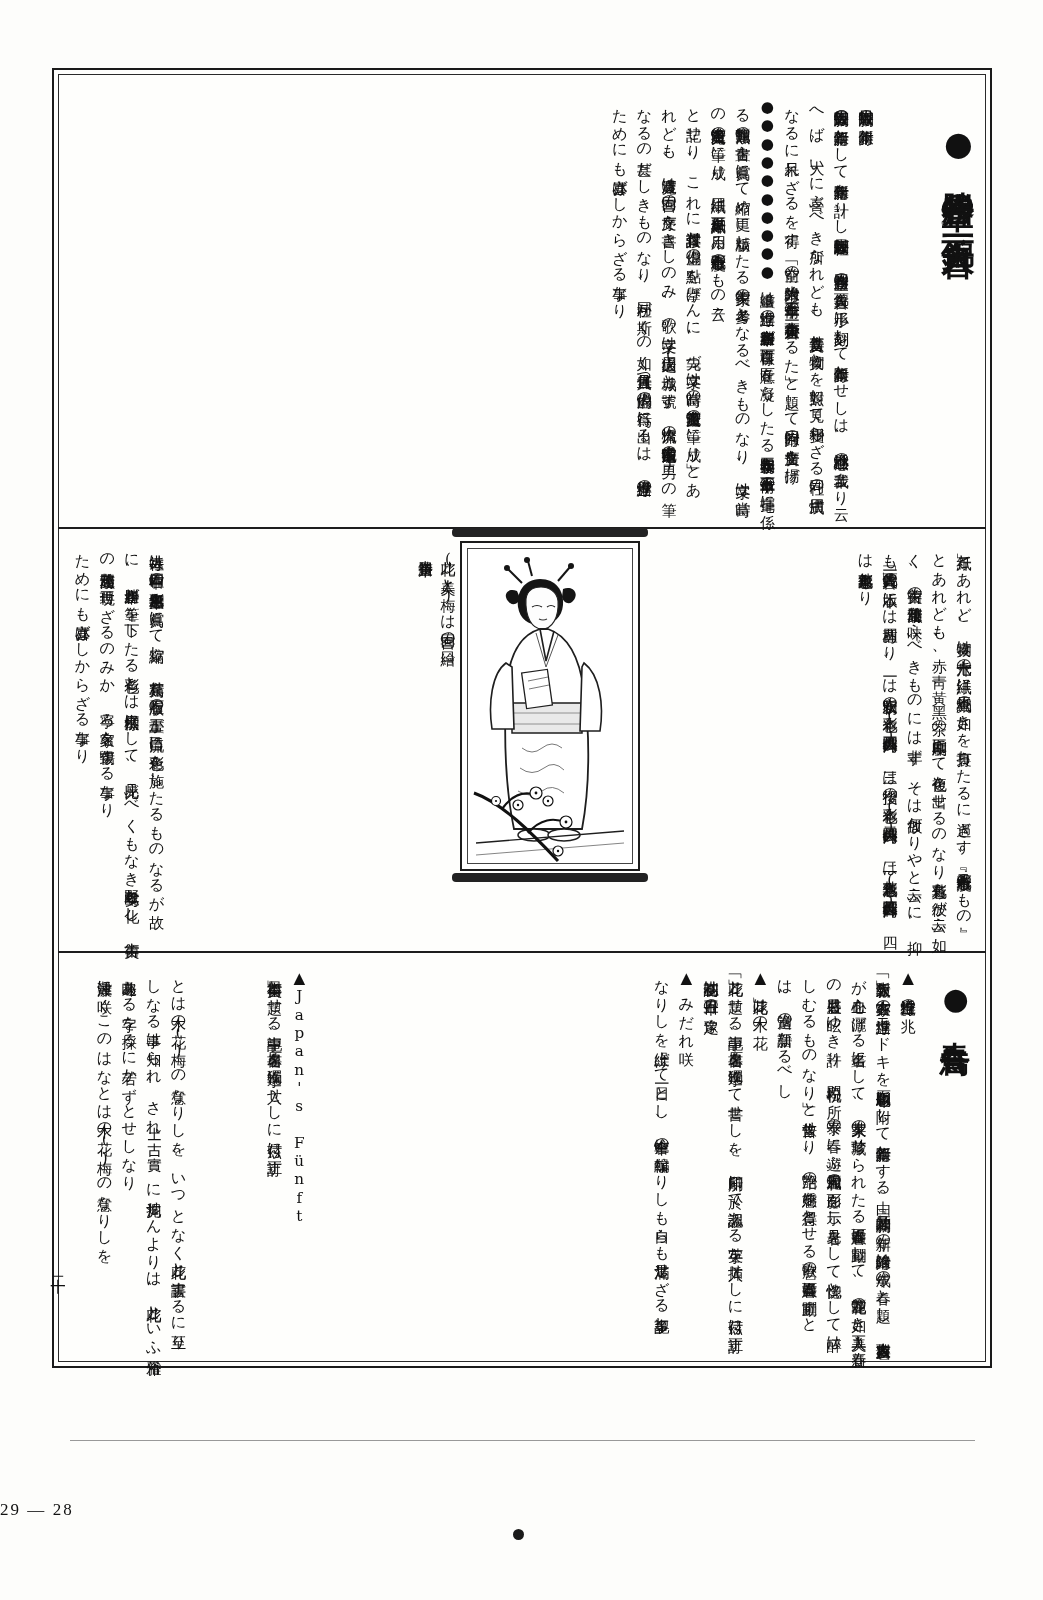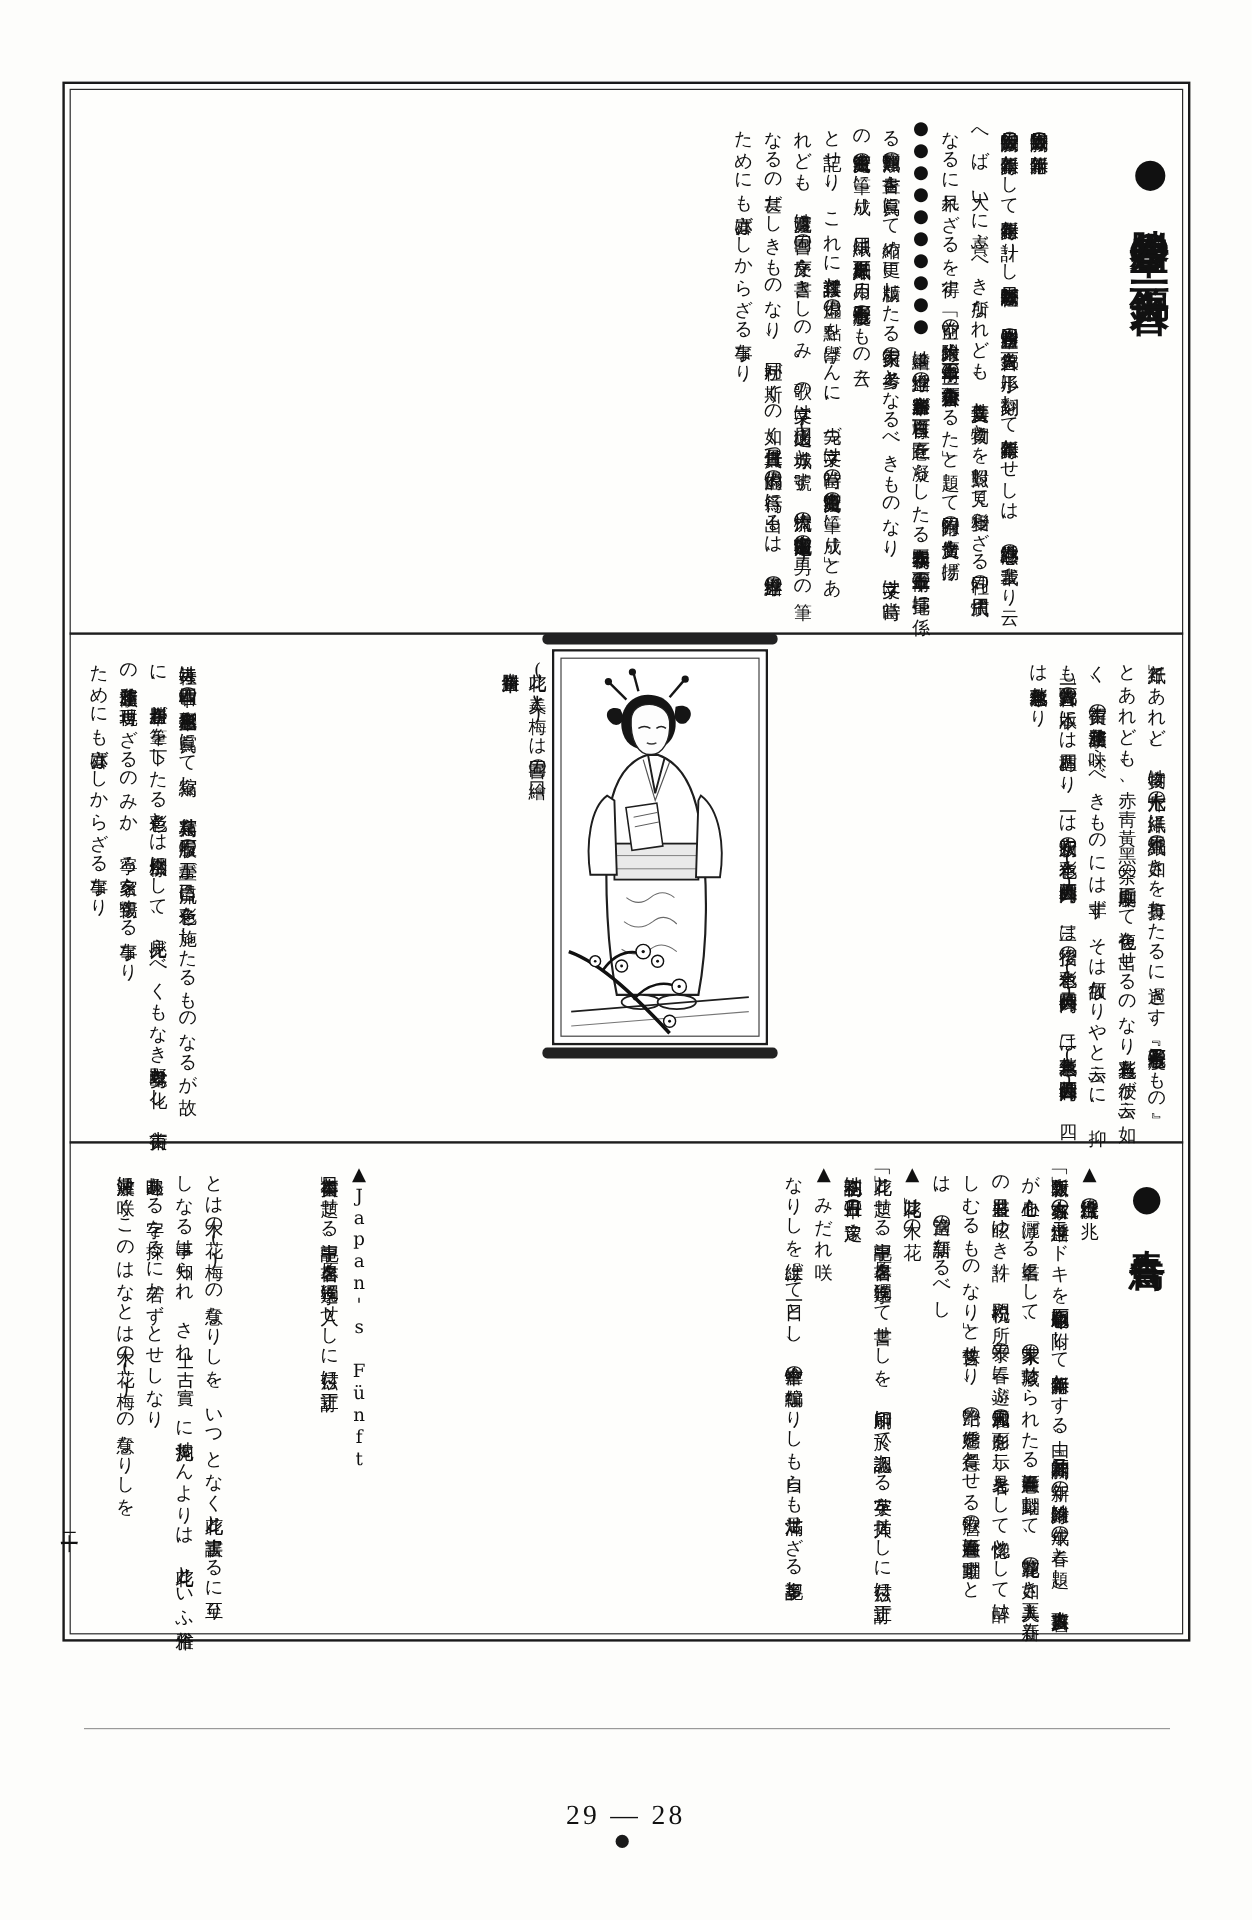--- a/index.html
+++ b/index.html
@@ -183,22 +183,22 @@
 
   
   .footer-rule {
     position: absolute;
     left: 70px; top: 1440px;
     width: 905px; border-top: 1px solid #999;
   }
   .folio {
     position: absolute;
     left: 0; top: 1500px; width: 1043px;
-    text-align: center;
-    font-size: 23px;
+    text-align: left;
+    font-size: 17px;
     letter-spacing: 0.12em;
     font-family: "Liberation Serif", serif;
   }
   .folio-dot {
     position: absolute;
     left: 513px; top: 1529px;
     width: 11px; height: 11px;
     border-radius: 50%;
     background: #1a1a1a;
   }

